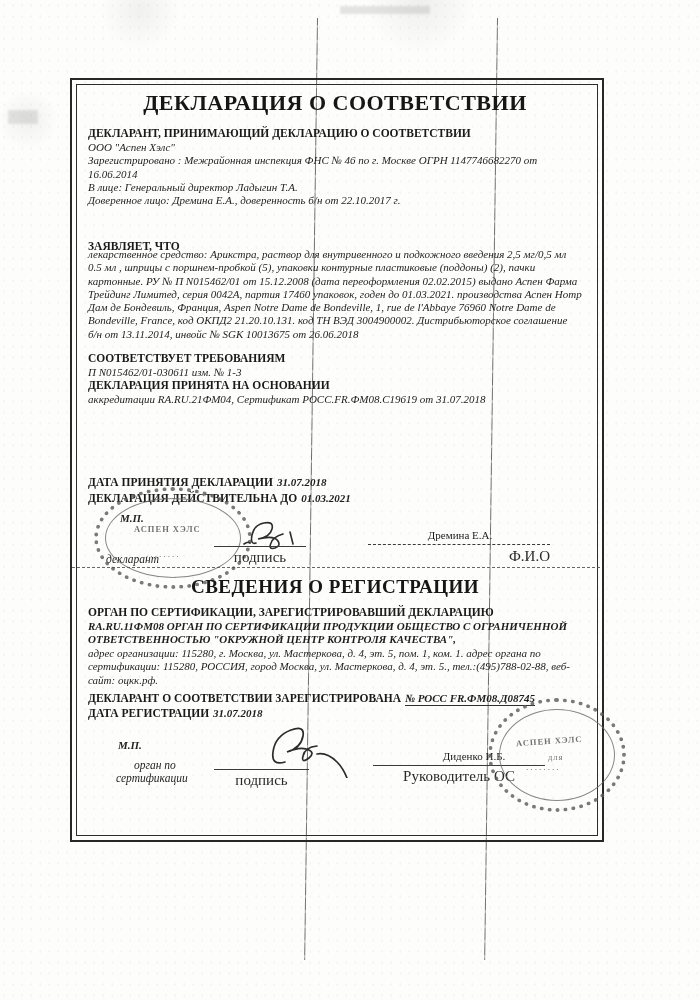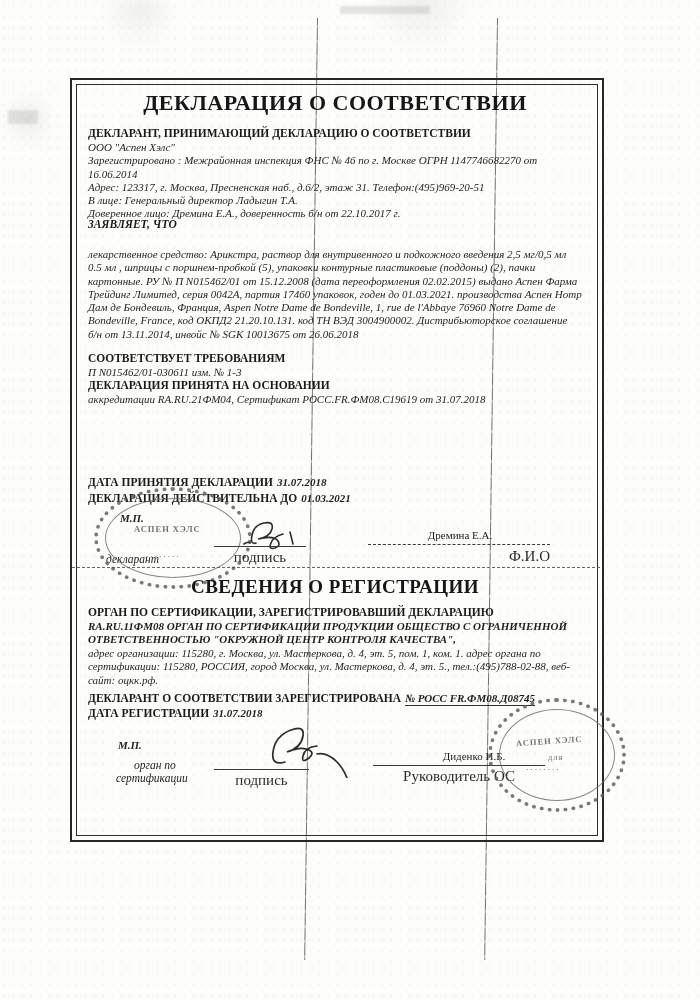--- a/index.html
+++ b/index.html
@@ -51,26 +51,25 @@
   </div>
 
   <div class="abs title" style="left:70px;top:90px;width:530px;text-align:center;">ДЕКЛАРАЦИЯ О СООТВЕТСТВИИ</div>
 
   <div class="abs lbl" style="left:88px;top:127px;">ДЕКЛАРАНТ, ПРИНИМАЮЩИЙ ДЕКЛАРАЦИЮ О СООТВЕТСТВИИ</div>
 
   <div class="abs para" style="left:88px;top:141px;">
     <div class="it">ООО "Аспен Хэлс"</div>
     <div class="it">Зарегистрировано : Межрайонная инспекция ФНС № 46 по г. Москве ОГРН 1147746682270 от</div>
     <div class="it">16.06.2014</div>
-    <div class="it">Адрес: 123317, г. Москва, Пресненская наб., д.6/2, этаж 31. Телефон:(495)969-20-51</div>
     <div class="it">В лице: Генеральный директор Ладыгин Т.А.</div>
     <div class="it">Доверенное лицо: Дремина Е.А., доверенность б/н от 22.10.2017 г.</div>
   </div>
 
-  <div class="abs lbl" style="left:88px;top:218px;font-style:italic;">ЗАЯВЛЯЕТ, ЧТО</div>
+  <div class="abs lbl" style="left:88px;top:240px;">ЗАЯВЛЯЕТ, ЧТО</div>
 
   <div class="abs para" style="left:88px;top:248px;">
     <div class="it">лекарственное средство: Арикстра, раствор для внутривенного и подкожного введения 2,5 мг/0,5 мл</div>
     <div class="it">0.5 мл , шприцы с поршнем-пробкой (5), упаковки контурные пластиковые (поддоны) (2), пачки</div>
     <div class="it">картонные. РУ № П N015462/01 от 15.12.2008 (дата переоформления 02.02.2015) выдано Аспен Фарма</div>
     <div class="it">Трейдинг Лимитед, серия 0042А, партия 17460 упаковок, годен до 01.03.2021. производства Аспен Нотр</div>
     <div class="it">Дам де Бондевиль, Франция, Aspen Notre Dame de Bondeville, 1, rue de l'Abbaye 76960 Notre Dame de</div>
     <div class="it">Bondeville, France, код ОКПД2 21.20.10.131. код ТН ВЭД 3004900002. Дистрибьюторское соглашение</div>
     <div class="it">б/н от 13.11.2014, инвойс № SGK 10013675 от 26.06.2018</div>
   </div>

